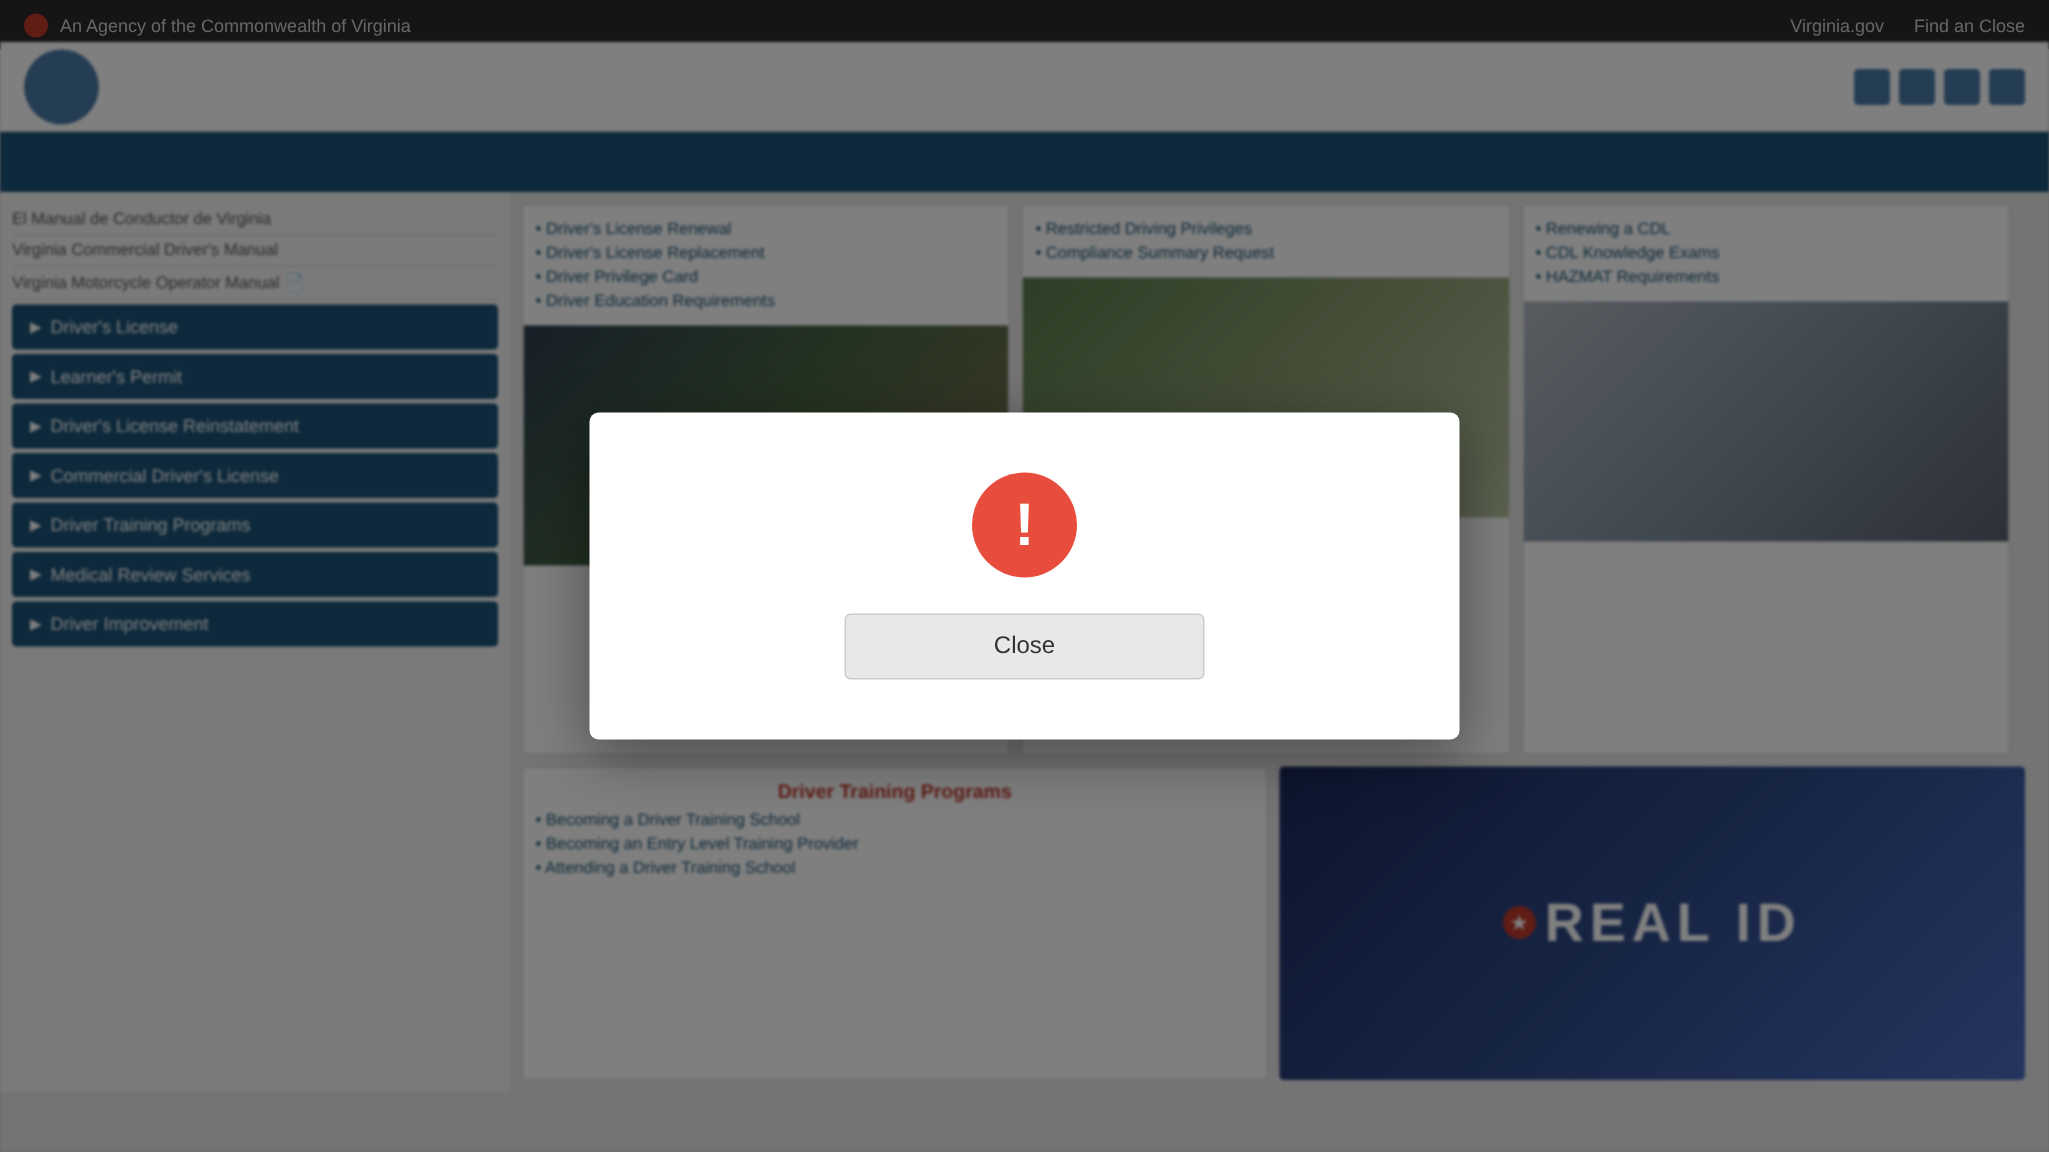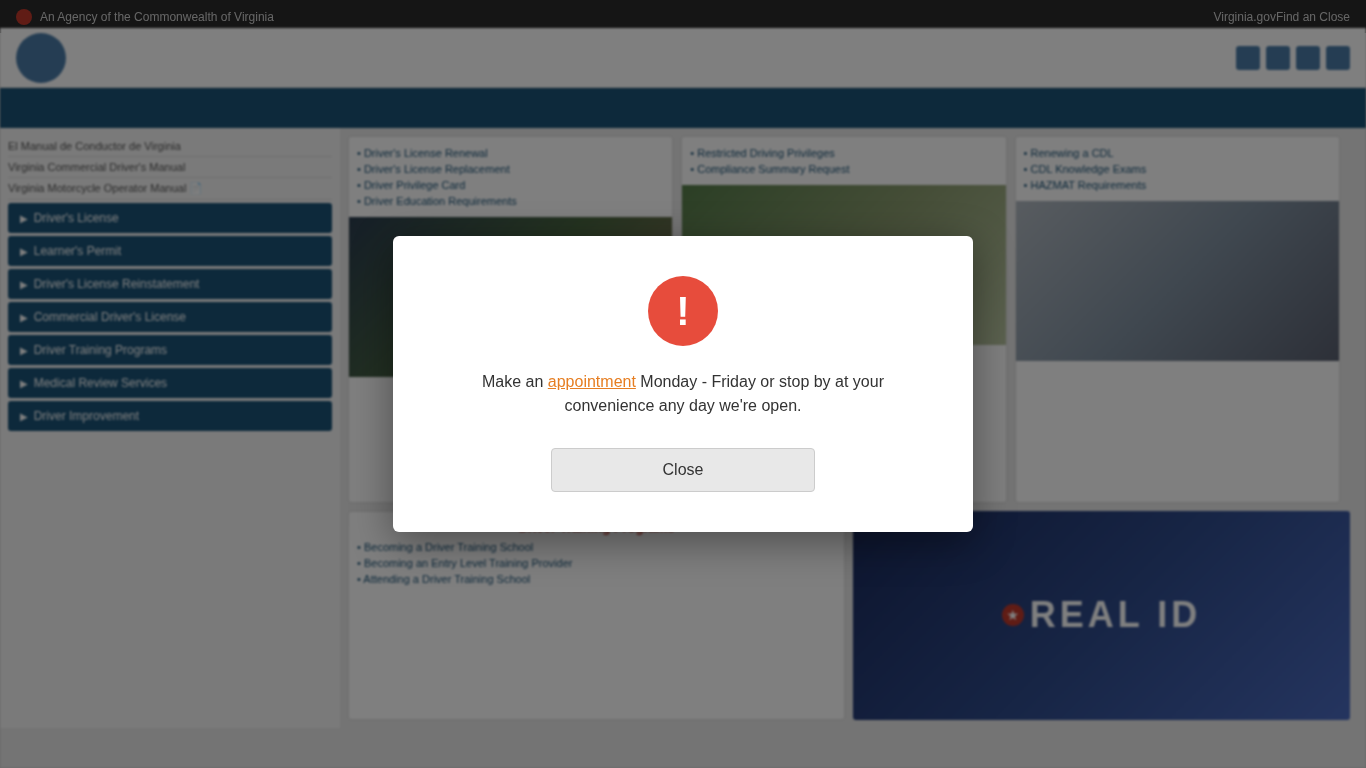--- a/index.html
+++ b/index.html
@@ -11,21 +11,21 @@
       color: #ccc;
       font-size: 12px;
       padding: 4px 16px;
       display: flex;
       align-items: center;
       justify-content: space-between;
       height: 33px;
     }
     .top-bar-left { display: flex; align-items: center; gap: 8px; }
     .top-bar-logo { width: 16px; height: 16px; background: #c0392b; border-radius: 50%; display: inline-block; }
-    .top-bar-right { display: flex; gap: 0; margin-left: 44px; }
+    .top-bar-right { display: flex; gap: 20px; margin-left: 44px; }
     .top-bar-right a { color: #ccc; text-decoration: none; font-size: 12px; }
 
     
     .bg-page {
       position: fixed;
       top: 28px;
       left: 0;
       width: 1366px;
       height: 740px;
       background: #e8e8e8;
@@ -210,21 +210,21 @@
       margin-bottom: 30px;
     }
 
     .modal-body a {
       color: #e67e22;
       text-decoration: underline;
     }
 
     .modal-close-btn {
       display: block;
-      width: 264px;
+      width: 240px;
       margin: 0 auto;
       padding: 12px 0;
       background: #e8e8e8;
       border: 1px solid #ccc;
       border-radius: 4px;
       font-size: 16px;
       color: #333;
       cursor: pointer;
       text-align: center;
     }
@@ -318,19 +318,16 @@
 </div>
 
 <div class="modal-overlay">
   <div class="modal">
 
     <div class="modal-icon">
       <span>!</span>
     </div>
 
 
-    <div class="modal-body">
-      <span>Make an </span><a href="#">appointment</a><span> Monday - Friday or stop by at your convenience any day we're open.</span>
-    </div>
 
     <button class="modal-close-btn">Close</button>
   </div>
 </div>
 
 </body></html>

